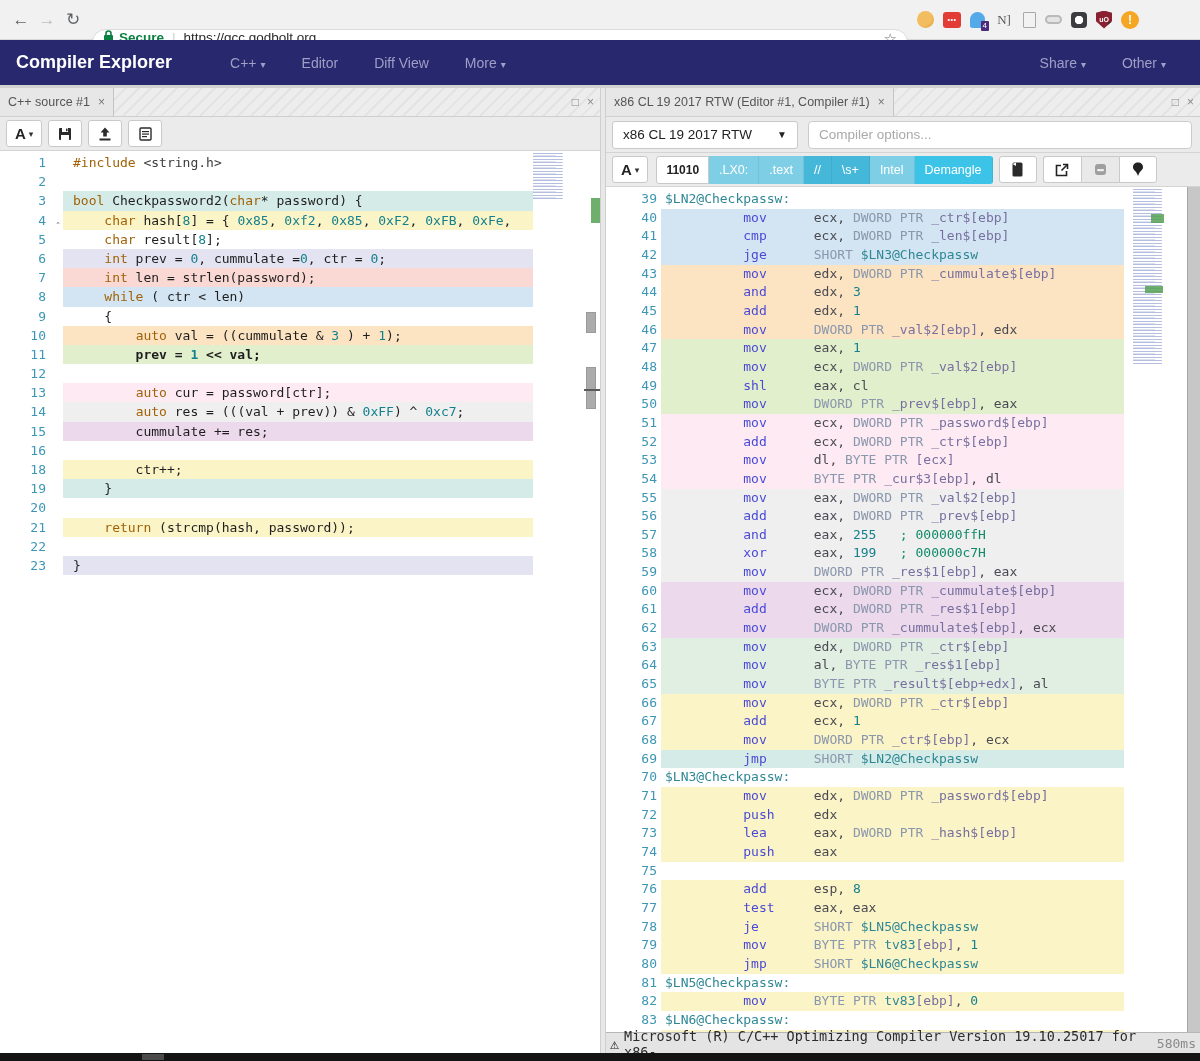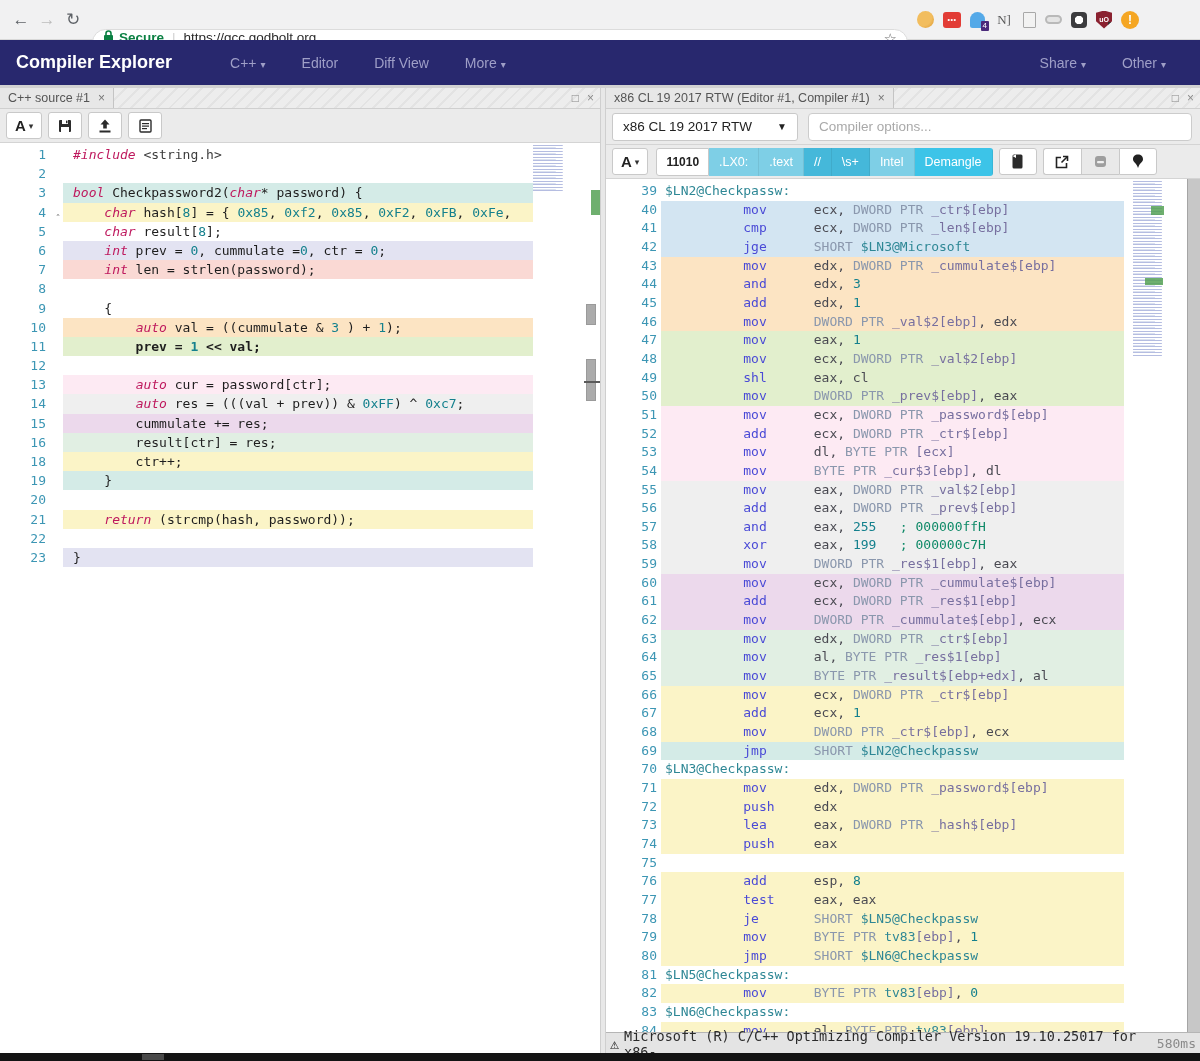--- a/index.html
+++ b/index.html
@@ -48,21 +48,21 @@
   .nav-spacer { flex:1; }
 
   
   .workspace { position:absolute; left:0; top:85px; width:1200px; height:976px; background:#d2d2d2; }
   .pane { position:absolute; top:3px; background:#fff; display:flex; flex-direction:column; }
   .pane-left  { left:0;   width:600px; height:965px; }
   .divider { position:absolute; left:600px; top:3px; width:6px; height:965px;
              background:#e8e8e8; border-left:1px solid #cfcfcf; border-right:1px solid #cfcfcf; cursor:col-resize; }
   .pane-right { left:606px; width:594px; height:968px; }
 
-  .tab-row { height:21px; flex:0 0 auto;
+  .tab-row { height:29px; flex:0 0 auto;
              background:repeating-linear-gradient(135deg,#ededed 0 7px,#e3e3e3 7px 9px);
              border-bottom:1px solid #cfcfcf; display:flex; align-items:stretch;text-align:center; }
   .tab { background:#e7e7e7; border-right:1px solid #c4c4c4; display:flex; align-items:center;
          padding:0 8px; font-size:12.5px; color:#555; cursor:pointer; }
   .tab .tab-close { margin-left:8px; color:#777; font-size:12px; cursor:pointer; }
   .tab-ctrls { margin-left:auto; display:flex; align-items:center; padding-right:6px; color:#8a8a8a; }
   .tab-ctrls span { margin-left:8px; font-size:12px; cursor:pointer; }
 
   .toolbar { flex:0 0 auto; background:#ebebeb; border-bottom:1px solid #d4d4d4;
              display:flex; align-items:center; padding:3px 6px; gap:6px; }
@@ -113,21 +113,21 @@
   .pane-right .band { flex:0 0 463px; padding-left:4px; }
   .band pre { font-family:inherit; white-space:pre; }
   .bold pre { font-weight:bold; }
   .fold-caret { position:absolute; right:2px; bottom:-7px; color:#888; font-size:10px; }
 
   .hl-none {} .hl-blue{background:#d3e5f2;} .hl-orange{background:#fce4c3;} .hl-green{background:#e2efcd;}
   .hl-pink{background:#fdeaf3;} .hl-gray{background:#efefef;} .hl-plum{background:#ecd9ec;}
   .hl-mint{background:#e1efe3;} .hl-yellow{background:#fbf4c7;} .hl-teal{background:#d4ebe7;}
   .hl-lavender{background:#e3e3f2;} .hl-salmon{background:#fad9d4;}
 
-  .tk-kw { color:#be185d;font-style:italic; } .tk-num { color:#14808d; } .tk-inc { color:#3c3c3c; } .tk-def { color:#1e1e1e; }
+  .tk-kw { color:#a16207; } .tk-num { color:#14808d; } .tk-inc { color:#3c3c3c; } .tk-def { color:#1e1e1e; }
   .tk-mn { color:#4a4ad6; } .tk-ptr { color:#8a97ad; } .tk-label { color:#2e8795; }
   .tk-sym { color:#776f9f; } .tk-plain { color:#4a4a52; } .tk-cm { color:#0f8a68; }
 
   
   .minimap { position:absolute; background:
        repeating-linear-gradient(180deg, rgba(70,90,180,.40) 0 1px, transparent 1px 3px),
        repeating-linear-gradient(180deg, transparent 0 2px, rgba(130,150,200,.28) 2px 3px, transparent 3px 6px);
        background-size:85% 100%, 65% 100%; background-repeat:no-repeat; }
   .mm-left { left:533px; top:2px; width:35px; height:46px; }
   .mm-right { left:527px; top:2px; width:34px; height:176px; }
@@ -271,20 +271,21 @@
           <div class="row">
             <div class="gut">6</div>
             <div class="band hl-lavender"><pre><span class="tk-def">    </span><span class="tk-kw">int</span><span class="tk-def"> prev = </span><span class="tk-num">0</span><span class="tk-def">, cummulate =</span><span class="tk-num">0</span><span class="tk-def">, ctr = </span><span class="tk-num">0</span><span class="tk-def">;</span></pre></div>
           </div>
           <div class="row">
             <div class="gut">7</div>
             <div class="band hl-salmon"><pre><span class="tk-def">    </span><span class="tk-kw">int</span><span class="tk-def"> len = strlen(password);</span></pre></div>
           </div>
           <div class="row">
             <div class="gut">8</div>
+            <div class="band hl-blue"><pre><span class="tk-def">    </span><span class="tk-kw">while</span><span class="tk-def"> ( ctr &lt; len)</span></pre></div>
           </div>
           <div class="row">
             <div class="gut">9</div>
             <div class="band hl-none"><pre><span class="tk-def">    {</span></pre></div>
           </div>
           <div class="row">
             <div class="gut">10</div>
             <div class="band hl-orange"><pre><span class="tk-def">        </span><span class="tk-kw">auto</span><span class="tk-def"> val = ((cummulate &amp; </span><span class="tk-num">3</span><span class="tk-def"> ) + </span><span class="tk-num">1</span><span class="tk-def">);</span></pre></div>
           </div>
           <div class="row">
@@ -302,21 +303,20 @@
           <div class="row">
             <div class="gut">14</div>
             <div class="band hl-gray"><pre><span class="tk-def">        </span><span class="tk-kw">auto</span><span class="tk-def"> res = (((val + prev)) &amp; </span><span class="tk-num">0xFF</span><span class="tk-def">) ^ </span><span class="tk-num">0xc7</span><span class="tk-def">;</span></pre></div>
           </div>
           <div class="row">
             <div class="gut">15</div>
             <div class="band hl-plum"><pre><span class="tk-def">        cummulate += res;</span></pre></div>
           </div>
           <div class="row">
             <div class="gut">16</div>
-            <div class="band hl-mint"><pre><span class="tk-def">        result[ctr] = res;</span></pre></div>
           </div>
           <div class="row">
             <div class="gut">18</div>
             <div class="band hl-yellow"><pre><span class="tk-def">        ctr++;</span></pre></div>
           </div>
           <div class="row">
             <div class="gut">19</div>
             <div class="band hl-teal"><pre><span class="tk-def">    }</span></pre></div>
           </div>
           <div class="row">
@@ -416,21 +416,21 @@
           <div class="row">
             <div class="gut">40</div>
             <div class="band hl-blue"><pre><span class="tk-plain">          </span><span class="tk-mn">mov</span><span class="tk-plain">      </span><span class="tk-plain">ecx, </span><span class="tk-ptr">DWORD</span><span class="tk-plain"> </span><span class="tk-ptr">PTR</span><span class="tk-plain"> </span><span class="tk-sym">_ctr$</span><span class="tk-plain"></span><span class="tk-sym">[ebp]</span><span class="tk-plain"></span></pre></div>
           </div>
           <div class="row">
             <div class="gut">41</div>
             <div class="band hl-blue"><pre><span class="tk-plain">          </span><span class="tk-mn">cmp</span><span class="tk-plain">      </span><span class="tk-plain">ecx, </span><span class="tk-ptr">DWORD</span><span class="tk-plain"> </span><span class="tk-ptr">PTR</span><span class="tk-plain"> </span><span class="tk-sym">_len$</span><span class="tk-plain"></span><span class="tk-sym">[ebp]</span><span class="tk-plain"></span></pre></div>
           </div>
           <div class="row">
             <div class="gut">42</div>
-            <div class="band hl-blue"><pre><span class="tk-plain">          </span><span class="tk-mn">jge</span><span class="tk-plain">      </span><span class="tk-plain"></span><span class="tk-ptr">SHORT</span><span class="tk-plain"> </span><span class="tk-label">$LN3@Microsoft</span><span class="tk-plain"></span></pre></div>
+            <div class="band hl-blue"><pre><span class="tk-plain">          </span><span class="tk-mn">jge</span><span class="tk-plain">      </span><span class="tk-plain"></span><span class="tk-ptr">SHORT</span><span class="tk-plain"> </span><span class="tk-label">$LN3@Checkpassw</span><span class="tk-plain"></span></pre></div>
           </div>
           <div class="row">
             <div class="gut">43</div>
             <div class="band hl-orange"><pre><span class="tk-plain">          </span><span class="tk-mn">mov</span><span class="tk-plain">      </span><span class="tk-plain">edx, </span><span class="tk-ptr">DWORD</span><span class="tk-plain"> </span><span class="tk-ptr">PTR</span><span class="tk-plain"> </span><span class="tk-sym">_cummulate$</span><span class="tk-plain"></span><span class="tk-sym">[ebp]</span><span class="tk-plain"></span></pre></div>
           </div>
           <div class="row">
             <div class="gut">44</div>
             <div class="band hl-orange"><pre><span class="tk-plain">          </span><span class="tk-mn">and</span><span class="tk-plain">      </span><span class="tk-plain">edx, </span><span class="tk-num">3</span><span class="tk-plain"></span></pre></div>
           </div>
           <div class="row">

